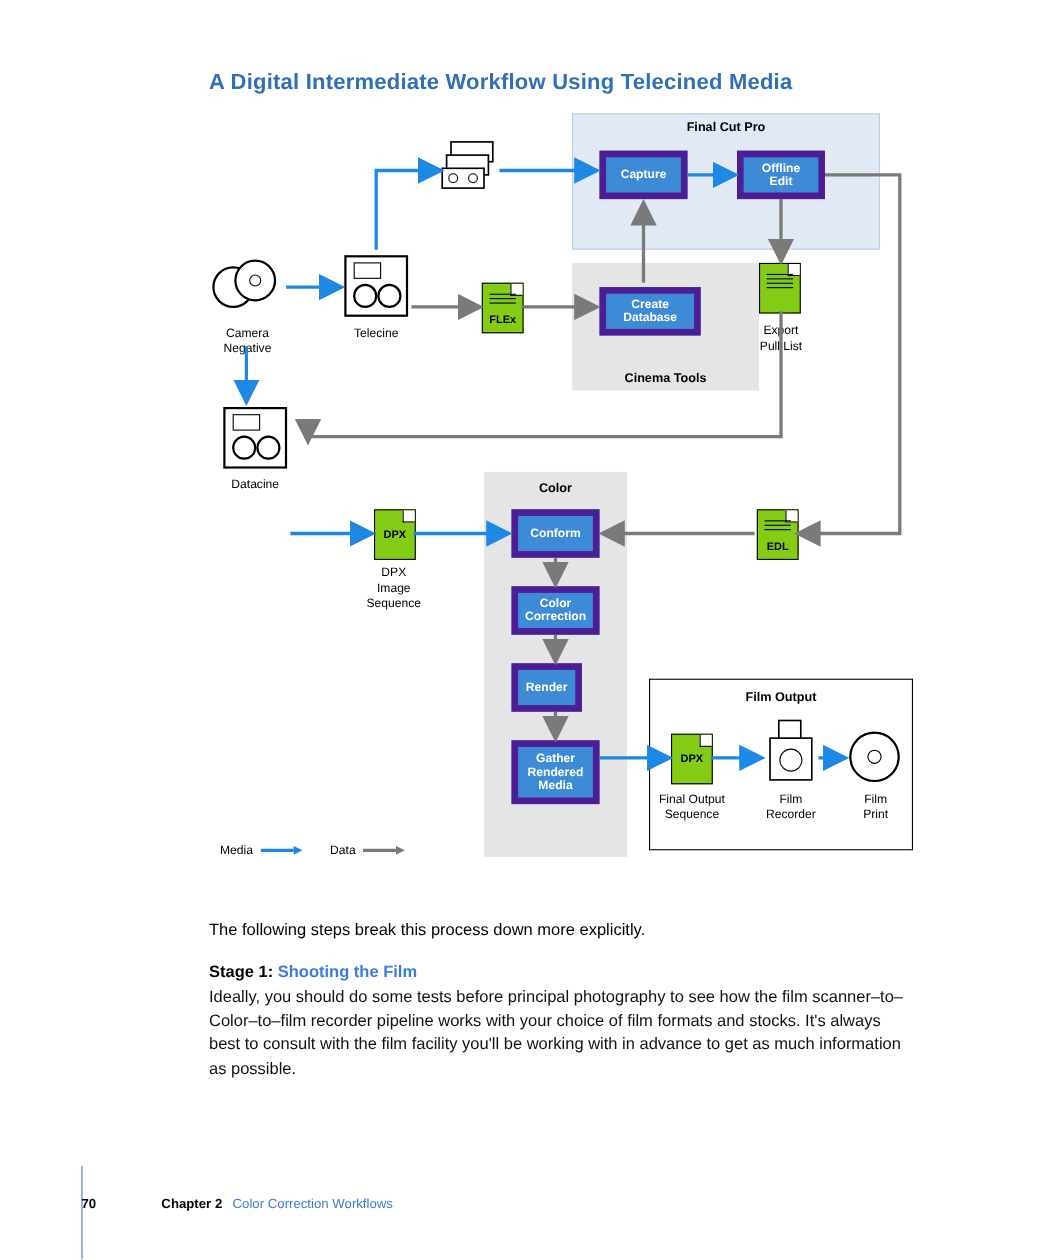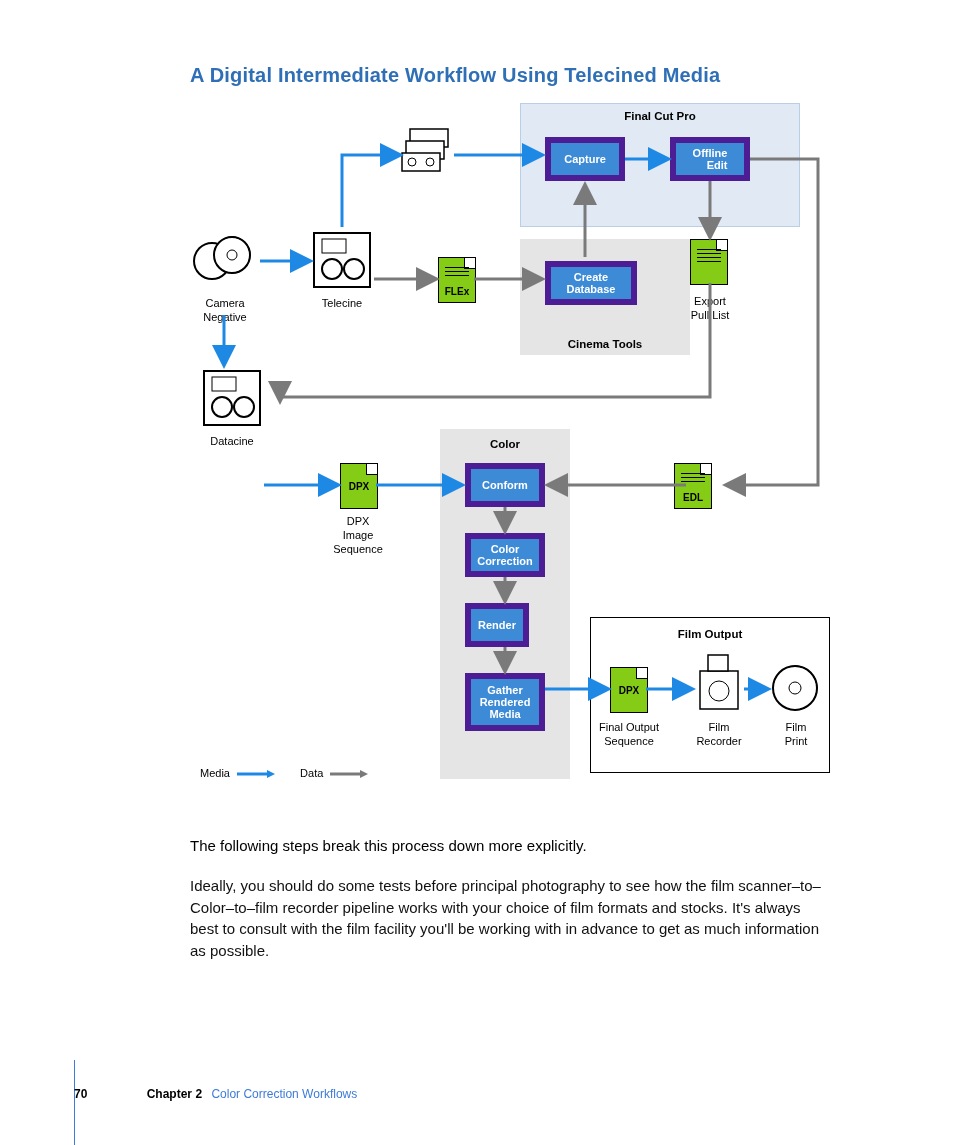--- a/index.html
+++ b/index.html
@@ -47,39 +47,39 @@
       <div class="zone ct" style="left:330px;top:142px;width:170px;height:116px;"></div>
       <div class="zone color" style="left:250px;top:332px;width:130px;height:350px;"></div>
       <div class="zone film" style="left:400px;top:520px;width:240px;height:156px;"></div>
 
       <div class="lbl grp-title" style="left:330px;top:12px;width:280px;">Final Cut Pro</div>
       <div class="lbl grp-title" style="left:330px;top:240px;width:170px;">Cinema Tools</div>
       <div class="lbl grp-title" style="left:250px;top:340px;width:130px;">Color</div>
       <div class="lbl grp-title" style="left:400px;top:530px;width:240px;">Film Output</div>
 
       <div class="nodebox" style="left:355px;top:40px;width:80px;height:44px;">Capture</div>
-      <div class="nodebox" style="left:480px;top:40px;width:80px;height:44px;text-align:right;">Offline<br>Edit</div>
+      <div class="nodebox" style="left:480px;top:40px;width:80px;height:44px;">Offline<br>Edit</div>
       <div class="nodebox" style="left:355px;top:164px;width:92px;height:44px;">Create<br>Database</div>
       <div class="nodebox" style="left:275px;top:366px;width:80px;height:44px;">Conform</div>
       <div class="nodebox" style="left:275px;top:436px;width:80px;height:44px;">Color<br>Correction</div>
       <div class="nodebox" style="left:275px;top:506px;width:64px;height:44px;">Render</div>
       <div class="nodebox" style="left:275px;top:576px;width:80px;height:58px;">Gather<br>Rendered<br>Media</div>
 
       <div class="filebox" style="left:248px;top:160px;width:36px;height:44px;">
           <div class="lines">
             <span></span>
             <span></span>
             <span></span>
           </div>
           <span style="position:relative;top:11px;">FLEx</span>
         </div>
       <div class="filebox" style="left:150px;top:366px;width:36px;height:44px;">
           <span>DPX</span>
         </div>
-      <div class="filebox" style="left:484px;top:366px;width:36px;height:44px;text-align:center;">
+      <div class="filebox" style="left:498px;top:366px;width:36px;height:44px;text-align:center;">
           <div class="lines">
             <span></span>
             <span></span>
             <span></span>
           </div>
           <span style="position:relative;top:11px;">EDL</span>
         </div>
       <div class="filebox" style="left:500px;top:142px;width:36px;height:44px;">
           <div class="lines">
             <span></span>
@@ -179,20 +179,23 @@
         <path d="M560 62 H628 V388 H538" stroke="#7a7a7a" stroke-width="3" fill="none" marker-end="url(#ag)"></path>
         <path d="M496 388 H360" stroke="#7a7a7a" stroke-width="3" fill="none" marker-end="url(#ag)"></path>
         <path d="M315 410 V432" stroke="#7a7a7a" stroke-width="3" fill="none" marker-end="url(#ag)"></path>
         <path d="M315 480 V502" stroke="#7a7a7a" stroke-width="3" fill="none" marker-end="url(#ag)"></path>
         <path d="M315 550 V572" stroke="#7a7a7a" stroke-width="3" fill="none" marker-end="url(#ag)"></path>
       </svg>
     </div>
 
     <p class="followup">The following steps break this process down more explicitly.</p>
 
+    <p class="stage-line">
+      <strong>Stage 1: </strong><span class="stage-name">Shooting the Film</span>
+    </p>
     <p class="body">Ideally, you should do some tests before principal photography to see how the film scanner–to–Color–to–film recorder pipeline works with your choice of film formats and stocks. It's always best to consult with the film facility you'll be working with in advance to get as much information as possible.</p>
   </div>
 
   <div class="footer">
     <span class="pn">70</span>
     <span class="chap">Chapter 2</span>
     <span class="chapname">Color Correction Workflows</span>
   </div>
 </div>
 

